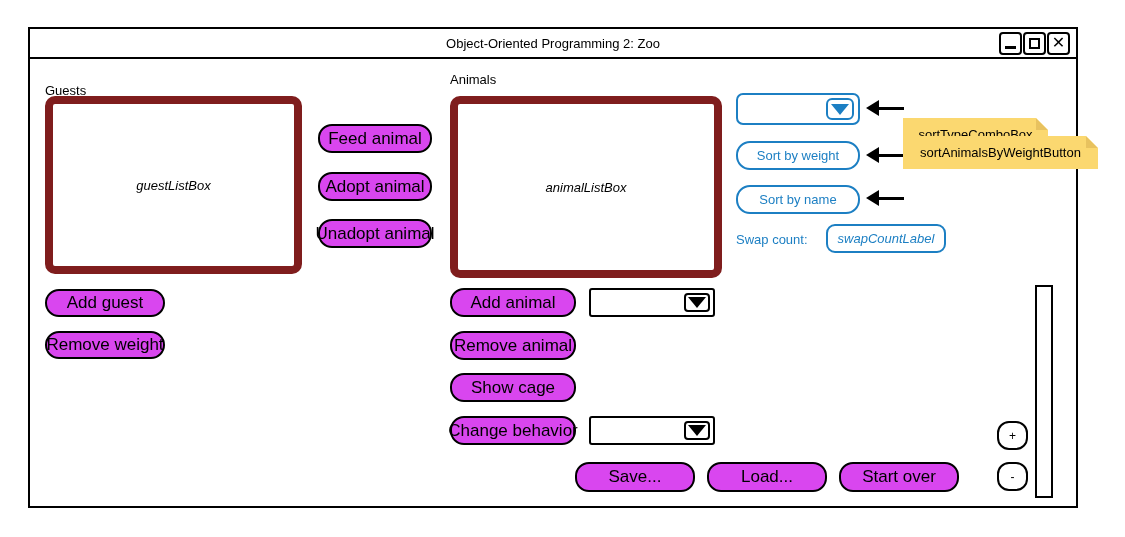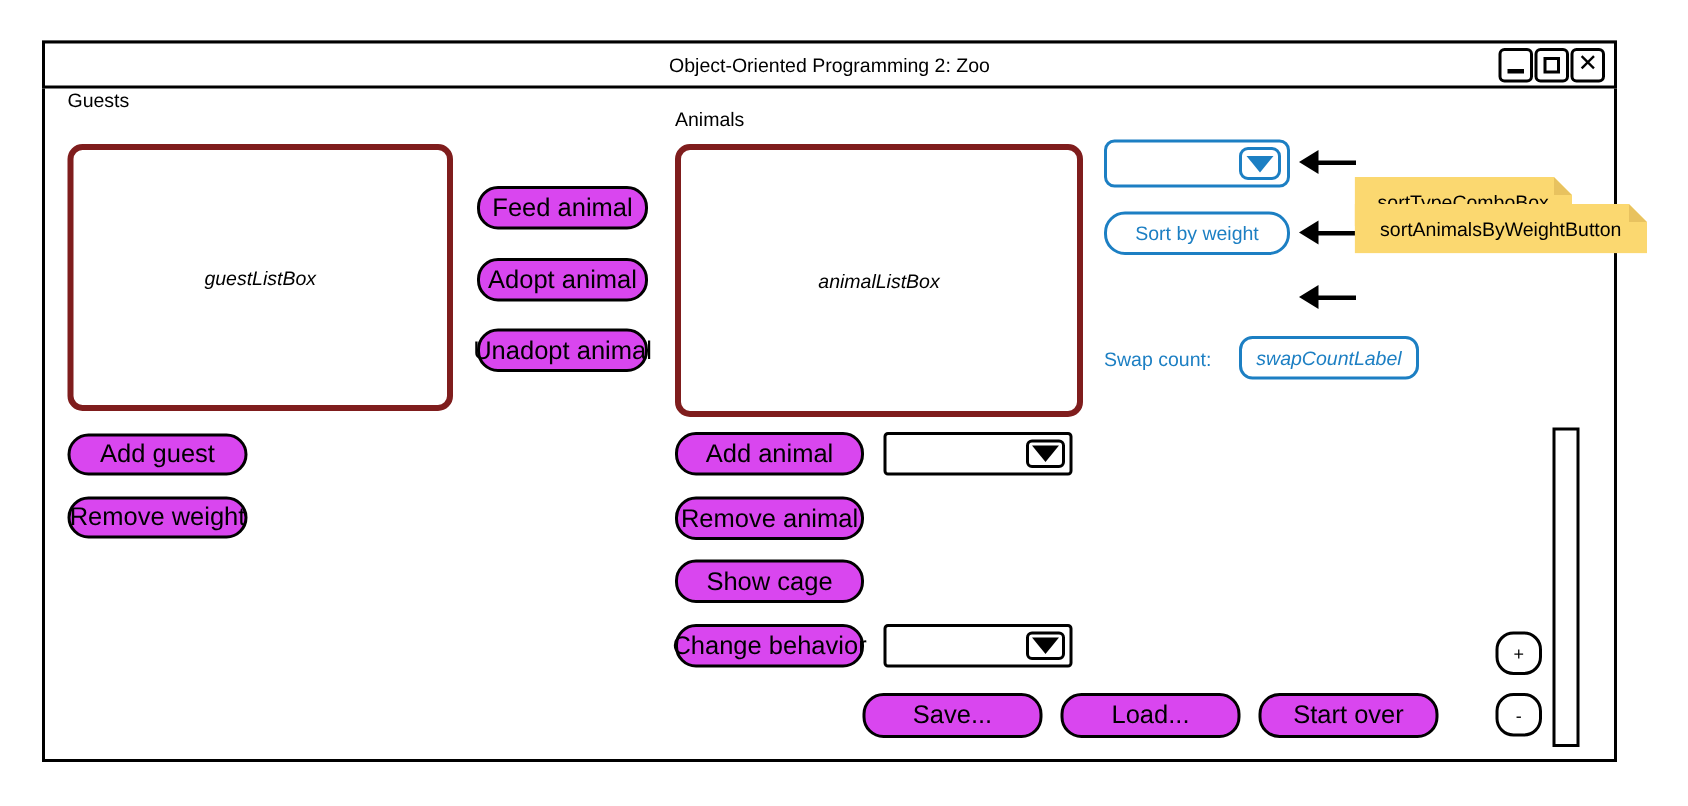--- a/index.html
+++ b/index.html
@@ -96,21 +96,21 @@
 
   
   .label {
     position: absolute;
     font-size: 13px;
     color: #000;
     white-space: nowrap;
   }
   .listbox {
     position: absolute;
-    border: 4px solid #7f1d1d;
+    border: 8px solid #7f1d1d;
     border-radius: 10px;
     background: #fff;
     box-sizing: border-box;
     display: flex;
     align-items: center;
     justify-content: center;
     font-style: italic;
     font-size: 13px;
     color: #000;
   }
@@ -290,21 +290,21 @@
       </div>
       <div class="win-btn">
         <span class="glyph-max"></span>
       </div>
       <div class="win-btn">
         <span class="glyph-close">✕</span>
       </div>
     </div>
   </div>
 
-  <div class="label" style="left:45px; top:59px;">Guests</div>
+  <div class="label" style="left:45px; top:83px;">Guests</div>
 
   <div class="listbox" style="left:45px; top:96px; width:257px; height:178px;">guestListBox</div>
 
   <div class="btn" style="left:45px; top:289px; width:120px; height:28px;">Add guest</div>
 
   <div class="btn" style="left:45px; top:331px; width:120px; height:28px;">Remove weight</div>
 
   <div class="btn" style="left:318px; top:124px; width:114px; height:29px;">Feed animal</div>
 
   <div class="btn" style="left:318px; top:172px; width:114px; height:29px;">Adopt animal</div>
@@ -336,20 +336,21 @@
   </div>
 
   <div class="blue-combo" style="left:736px; top:93px; width:124px; height:32px;">
     <span class="arrow-box">
       <span class="tri-down-blue"></span>
     </span>
   </div>
 
   <div class="blue-btn" style="left:736px; top:141px; width:124px; height:29px;">Sort by weight</div>
 
+  <div class="blue-btn" style="left:736px; top:185px; width:124px; height:29px;">Sort by name</div>
 
   <div class="blue-label" style="left:736px; top:232px;">Swap count:</div>
 
   <div class="blue-field" style="left:826px; top:224px; width:120px; height:29px;">swapCountLabel</div>
 
   <div class="arrow-line" style="left:878px; top:107px; width:26px;"></div>
   <div class="arrow-head" style="left:866px; top:100px;"></div>
 
   <div class="arrow-line" style="left:878px; top:154px; width:26px;"></div>
   <div class="arrow-head" style="left:866px; top:147px;"></div>

